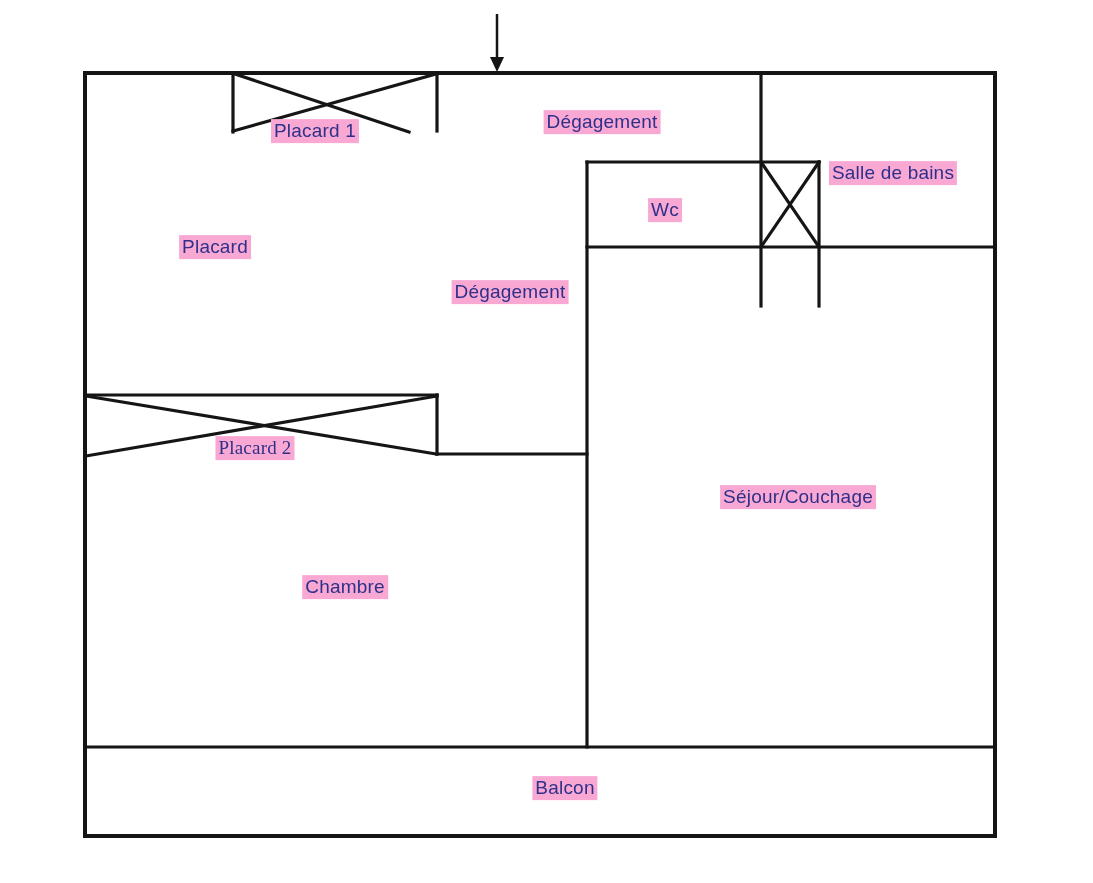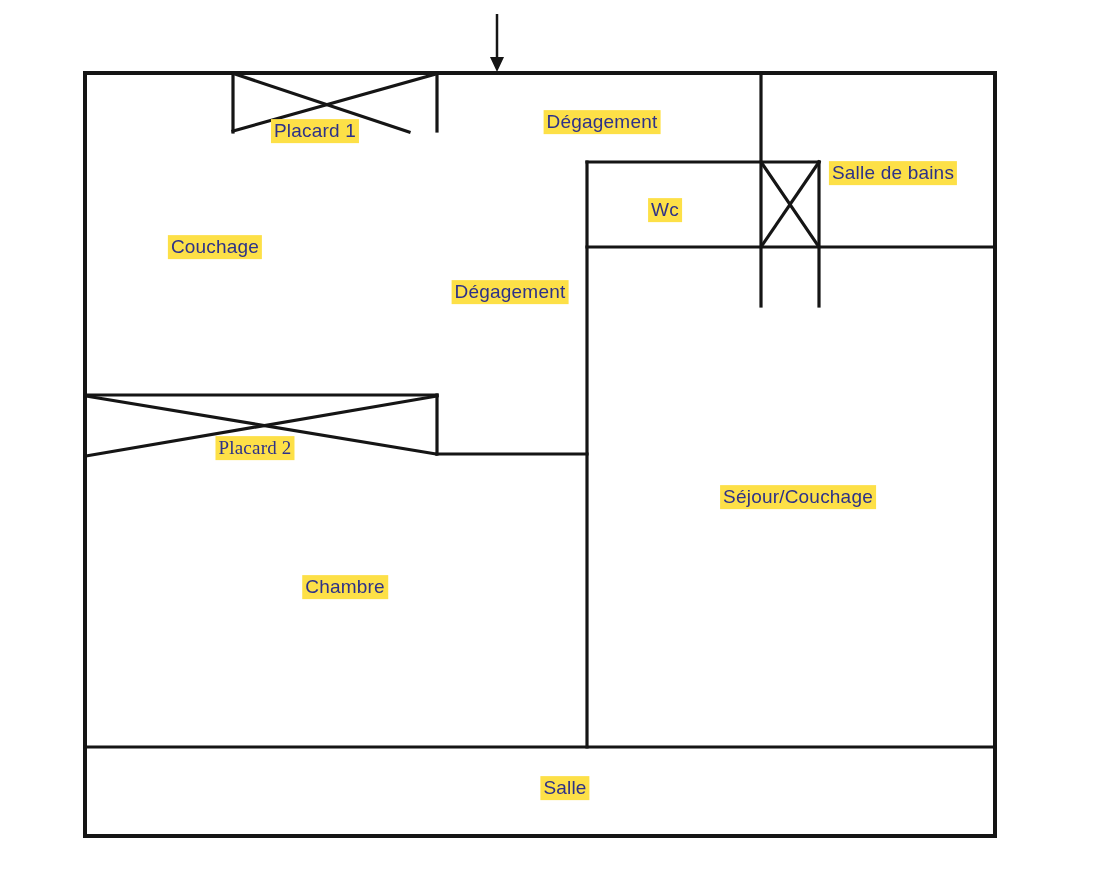--- a/index.html
+++ b/index.html
@@ -22,21 +22,21 @@
     width: 100%;
     height: 100%;
     display: block;
   }
   .room-label {
     position: absolute;
     transform: translate(-50%, -50%);
     font-size: 19px;
     letter-spacing: 0.2px;
     white-space: nowrap;
-    background: #fde047;
+    background: #f9a8d4;
     padding: 0 3px;
     line-height: 1.25;
   }
 </style>
 </head>
 <body>
 
 <div class="canvas">
   <svg xmlns="http://www.w3.org/2000/svg" viewBox="0 0 1093 883">
       <line x1="85" y1="73" x2="995" y2="73" stroke="#151515" stroke-width="4" stroke-linecap="square"></line>
@@ -61,19 +61,19 @@
       <line x1="761" y1="162" x2="819" y2="247" stroke="#151515" stroke-width="3.2" stroke-linecap="square"></line>
       <line x1="819" y1="162" x2="761" y2="247" stroke="#151515" stroke-width="3.2" stroke-linecap="square"></line>
       <line x1="497" y1="14" x2="497" y2="60" stroke="#151515" stroke-width="2.5"></line>
       <polygon points="490,57 504,57 497,72" fill="#151515"></polygon>
     </svg>
 
   <div class="room-label" style="left: 315px; top: 131px; color: rgb(45, 49, 137);">Placard 1</div>
   <div class="room-label" style="left: 602px; top: 122px; color: rgb(45, 49, 137);">Dégagement</div>
   <div class="room-label" style="left: 893px; top: 141px; color: rgb(45, 49, 137); margin-top: 32px;">Salle de bains</div>
   <div class="room-label" style="left: 665px; top: 210px; color: rgb(45, 49, 137);">Wc</div>
-  <div class="room-label" style="left: 215px; top: 247px; color: rgb(45, 49, 137);">Couchage</div>
+  <div class="room-label" style="left: 215px; top: 247px; color: rgb(45, 49, 137);">Placard</div>
   <div class="room-label" style="left: 510px; top: 292px; color: rgb(45, 49, 137);">Dégagement</div>
   <div class="room-label" style="left: 255px; top: 448px; color: rgb(45, 49, 137); font-family: Liberation Serif, serif;">Placard 2</div>
   <div class="room-label" style="left: 798px; top: 497px; color: rgb(45, 49, 137);">Séjour/Couchage</div>
   <div class="room-label" style="left: 333px; top: 587px; color: rgb(45, 49, 137); margin-left: 12px;">Chambre</div>
-  <div class="room-label" style="left: 565px; top: 788px; color: rgb(45, 49, 137);">Salle</div>
+  <div class="room-label" style="left: 565px; top: 788px; color: rgb(45, 49, 137);">Balcon</div>
 </div>
 
 </body></html>

